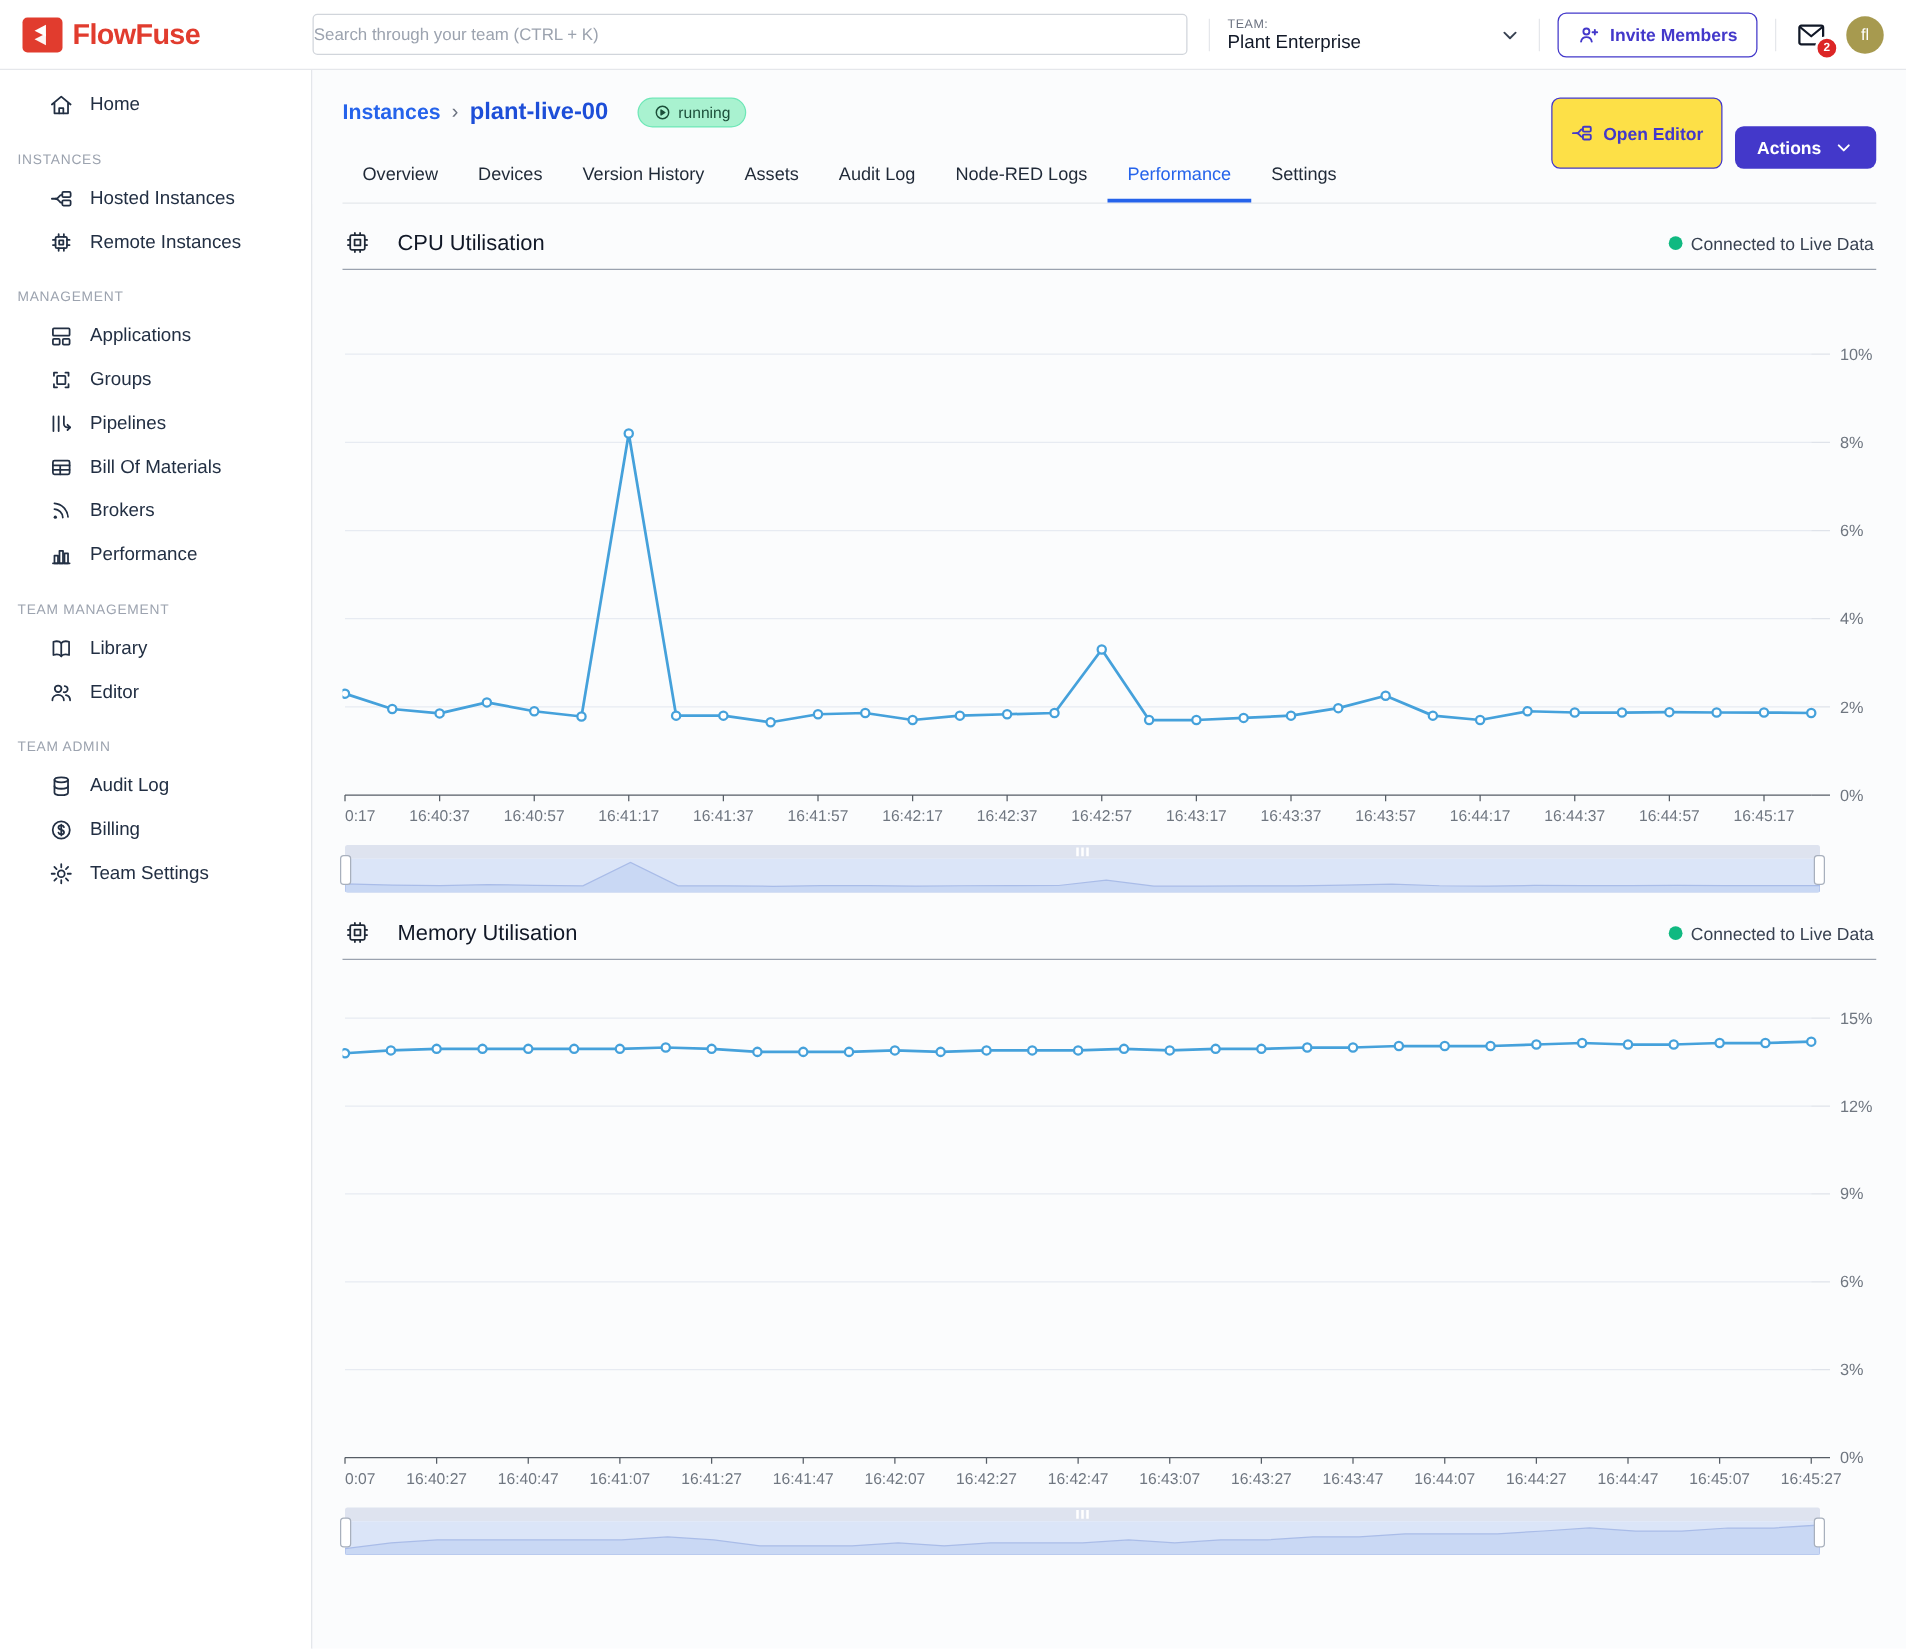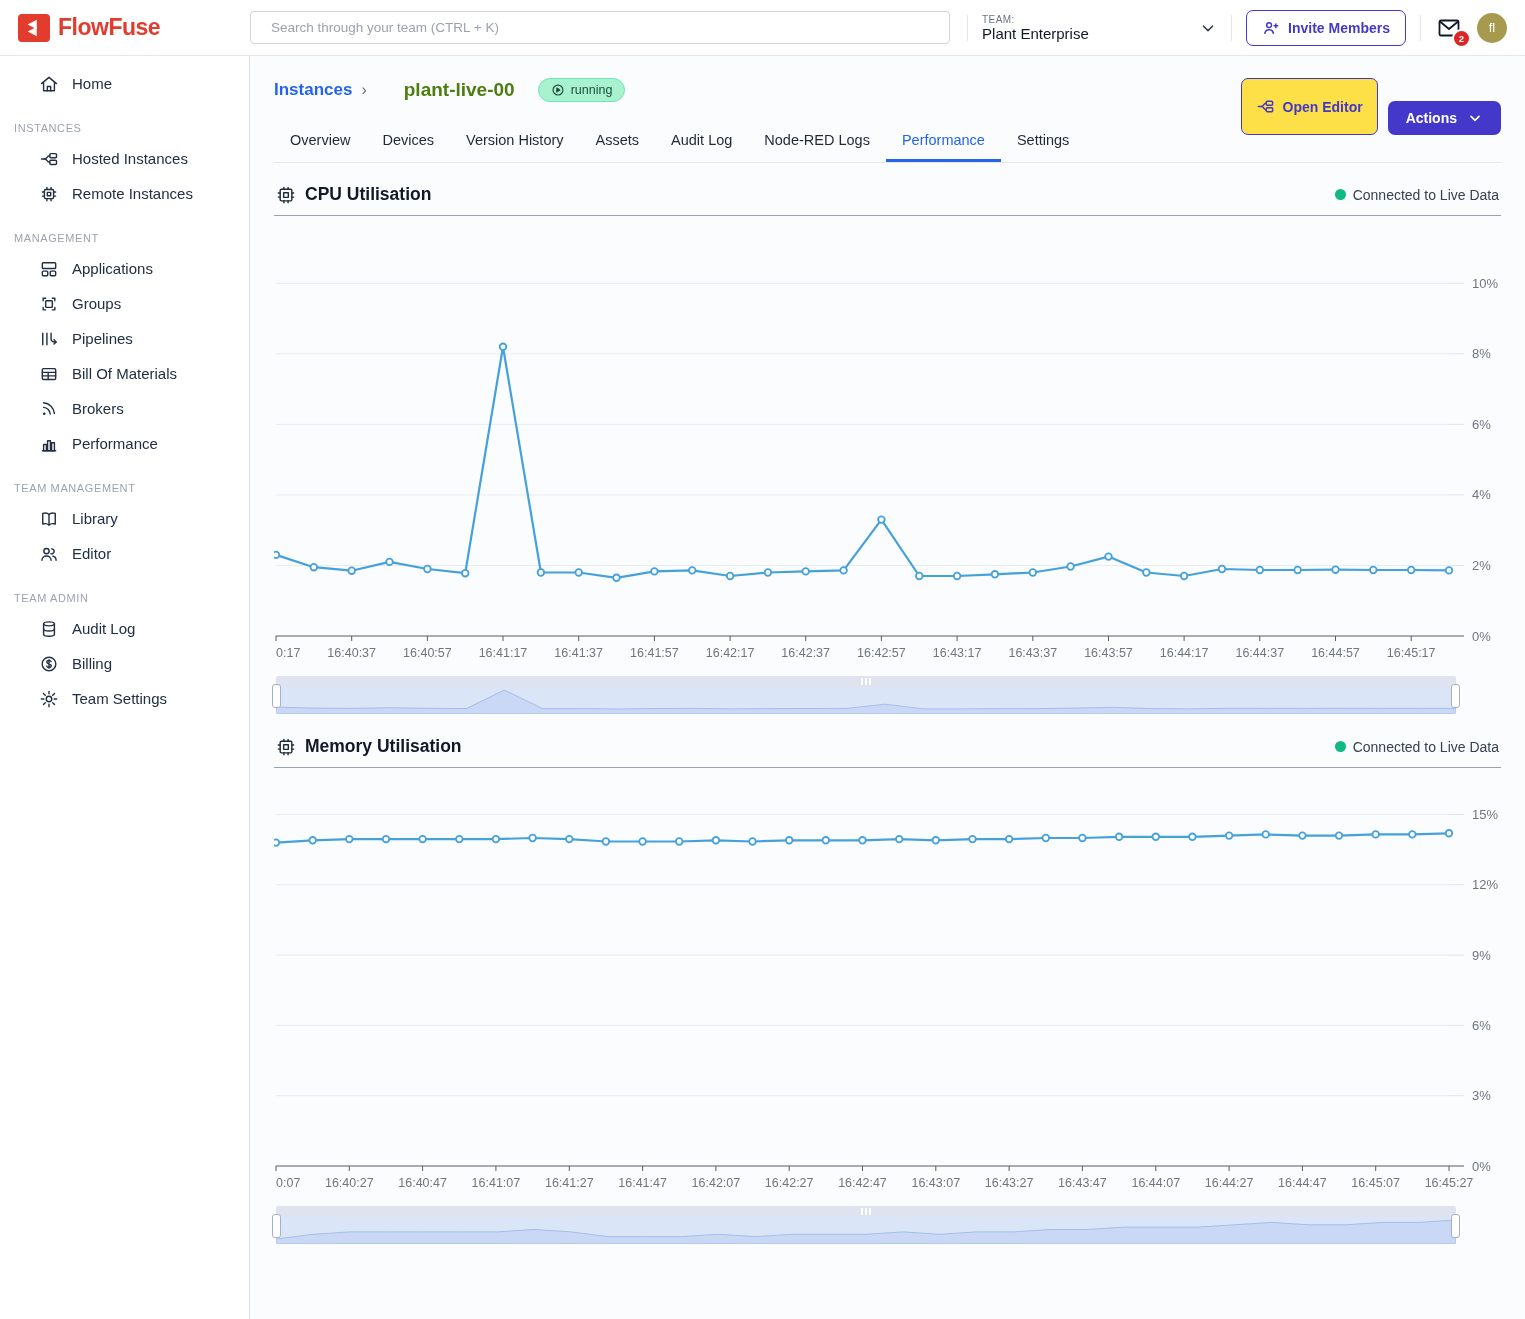--- a/index.html
+++ b/index.html
@@ -5,21 +5,21 @@
   * { box-sizing: border-box; margin: 0; padding: 0; }
   html,body { width:1525px; height:1319px; overflow:hidden; }
   body { font-family:"Liberation Sans", sans-serif; background:#fff; color:#1f2937; }
 
   
   .topbar { height:56px; display:flex; align-items:center; background:#fff; border-bottom:1px solid #e5e7eb; }
   .logo-wrap { width:250px; display:flex; align-items:center; gap:8px; padding-left:18px; flex:none; }
   .logo-mark { width:32px; height:28px; background:#e13c2e; border-radius:4px; display:flex; align-items:center; justify-content:center; flex:none; }
   .logo-mark svg { width:22px; height:20px; }
   .logo-text { font-size:23px; font-weight:700; color:#e13c2e; letter-spacing:-0.5px; }
-  .search-input { width:700px; height:33px; border:1px solid #d1d5db; border-radius:4px; padding:0 20px; font-size:13.5px; color:#374151; background:#fff; outline:none; }
+  .search-input { width:700px; height:33px; border:1px solid #d1d5db; border-radius:4px; padding:0 0; font-size:13.5px; color:#374151; background:#fff; outline:none; }
   .search-input::placeholder { color:#9ca3af; }
   .topbar-right { margin-left:auto; display:flex; align-items:center; gap:14px; padding-right:18px; }
   .vsep { width:1px; height:26px; background:#e5e7eb; }
   .team-select { width:235px; display:flex; align-items:center; justify-content:space-between; cursor:pointer; }
   .team-label { font-size:10px; color:#6b7280; letter-spacing:0.4px; }
   .team-name { font-size:15px; color:#111827; }
   .chev { width:18px; height:18px; color:#374151; }
   .invite-btn { display:flex; align-items:center; gap:8px; border:1.5px solid #4338ca; color:#4338ca; background:#fff; border-radius:7px; padding:8px 15px; font-size:14px; font-weight:700; cursor:pointer; font-family:inherit; }
   .invite-btn .icon { width:18px; height:18px; }
   .mail-wrap { position:relative; width:28px; height:24px; cursor:pointer; color:#111827; }
@@ -33,37 +33,37 @@
   .sb-item .icon { width:20px; height:20px; color:#222f43; }
   .sb-title { font-size:11px; color:#9ca3af; letter-spacing:0.6px; margin:21px 0 7px 14px; }
   .icon { display:inline-flex; }
   .icon svg { width:100%; height:100%; }
 
   .main { flex:1; background:#fbfcfd; overflow:hidden; }
   .page-header { padding:22px 24px 0; background:#fbfcfd; position:relative; }
   .breadcrumb { display:flex; align-items:center; gap:9px; }
   .bc-root { color:#2563eb; font-size:17px; font-weight:700; cursor:pointer; }
   .bc-sep { color:#6b7280; font-size:16px; }
-  .bc-current { color:#4d7c0f; font-size:19px; font-weight:700;margin-left:28px; }
+  .bc-current { color:#1d4ed8; font-size:19px; font-weight:700; }
   .run-badge { display:flex; align-items:center; gap:6px; margin-left:14px; background:#a9f2d0; border:1px solid #6ee7b7; color:#1c4f3a; font-size:12.5px; border-radius:999px; padding:4px 12px; }
   .run-badge .icon { width:14px; height:14px; }
   .app-row { margin-top:7px; font-size:13px; color:#6b7280; }
   .app-link { color:#2563eb; cursor:pointer; }
   .hdr-actions { position:absolute; right:24px; top:22px; display:flex; gap:10px; }
   .open-editor-btn { display:flex; align-items:center; gap:8px; background:#fde047; border:1.5px solid #4338ca; color:#4338ca; font-weight:700; font-size:14px; border-radius:7px; padding:9px 14px; cursor:pointer; font-family:inherit; }
   .open-editor-btn .icon { width:19px; height:19px; }
   .actions-btn { display:flex; align-items:center; gap:10px; background:#4338ca; border:none; color:#fff; font-weight:700; font-size:14px; border-radius:7px; padding:9px 18px; cursor:pointer; font-family:inherit;margin-top:23px; }
   .tabs { display:flex; margin-top:19px; border-bottom:1px solid #e5e7eb; }
   .tab { padding:11px 16px; font-size:14.5px; color:#1f2937; cursor:pointer; border-bottom:3px solid transparent; }
   .tab.active { color:#2563eb; border-bottom-color:#2563eb; }
 
   .content { padding:10px 24px 0; }
   .sec-head { display:flex; align-items:center; justify-content:space-between; padding:9px 2px 10px; border-bottom:1px solid #9aa2af; margin-top:2px; }
   .sec-head.second { margin-top:13px; }
-  .sec-title { display:flex; align-items:center; gap:9px; font-size:17.5px; font-weight:700; color:#111827; }
+  .sec-title { display:flex; gap:22px; font-size:17.5px; font-weight:400; color:#111827; }
   .sec-title .icon { width:20px; height:20px; color:#1f2937; }
   .live { display:flex; align-items:center; gap:7px; font-size:14px; color:#374151; }
   .live-dot { width:11px; height:11px; border-radius:50%; background:#10b981; }
   .chart { display:block; margin-top:2px; }
 
   .zoom-slider { position:relative; width:1180px; margin:10px 0 0 2px; cursor:pointer; }
   .zs-top { height:11px; background:#dee3ef; border-radius:2px 2px 0 0; display:flex; align-items:center; justify-content:center; gap:2.5px; }
   .zs-top i { width:1.5px; height:7px; background:#fff; }
   .zs-body { height:27px; background:#dbe5f8; border-radius:0 0 2px 2px; overflow:hidden; }
   .zs-handle { position:absolute; top:8px; width:9px; height:24px; background:#fff; border:1px solid #a8b0bd; border-radius:3px; }

